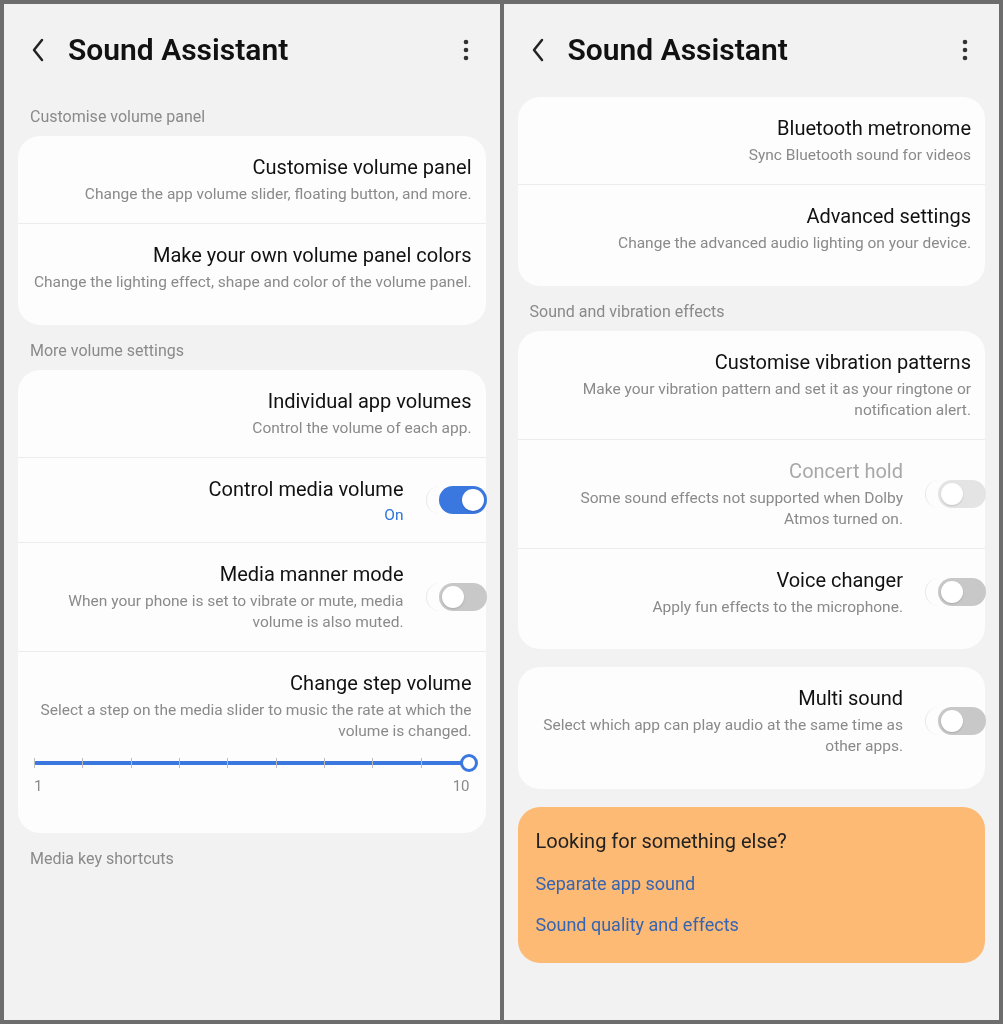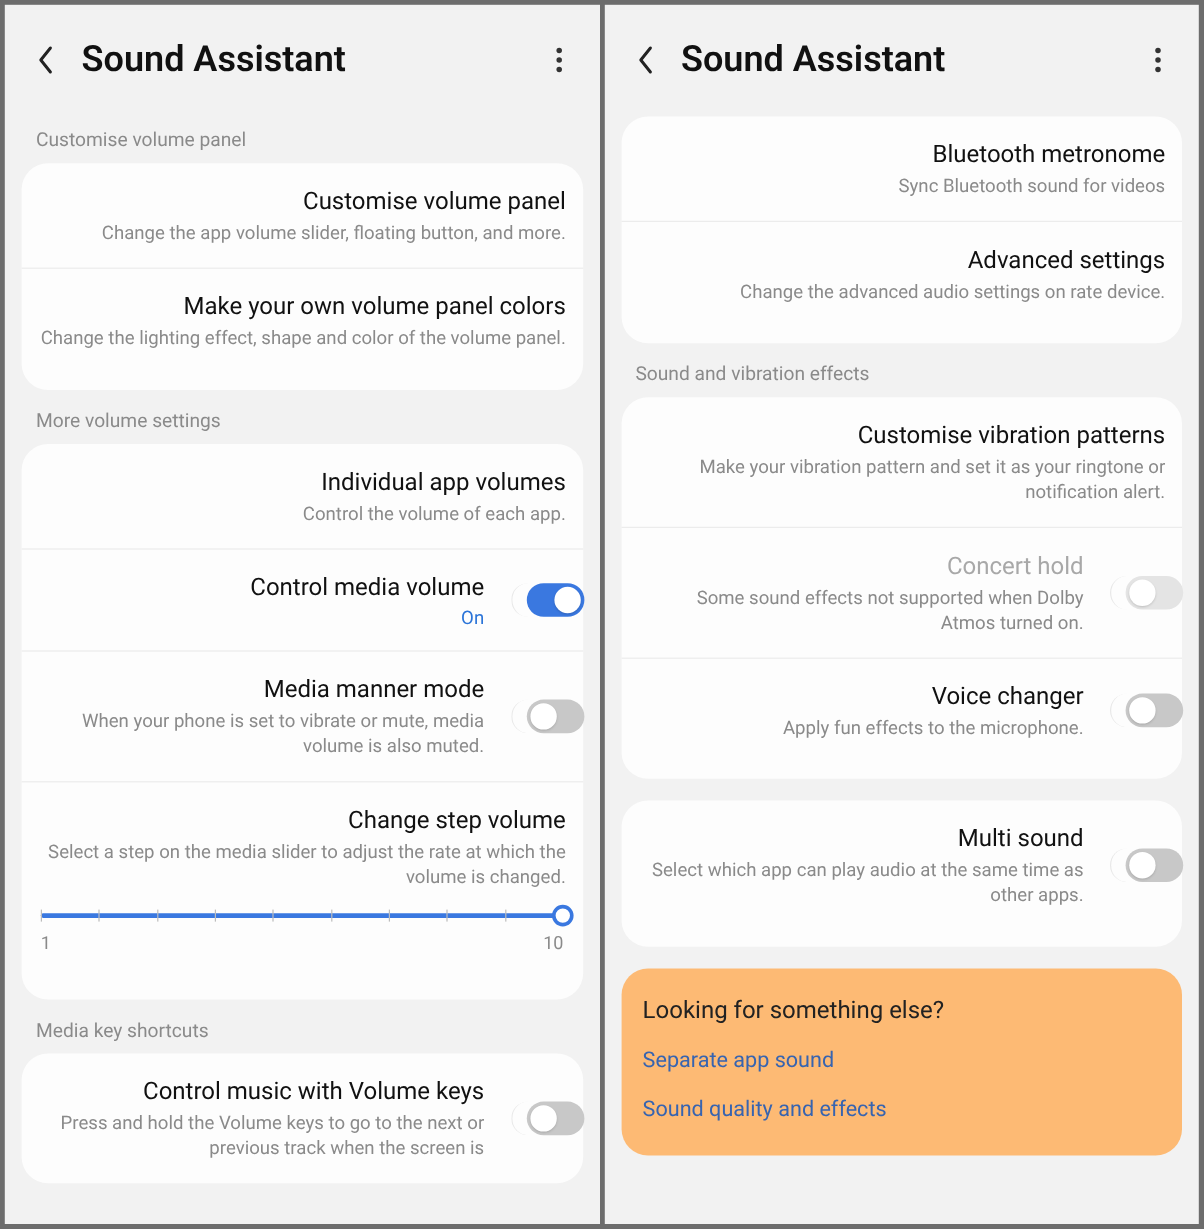--- a/index.html
+++ b/index.html
@@ -233,21 +233,21 @@
         <div class="row-title">Media manner mode</div>
         <div class="row-desc">When your phone is set to vibrate or mute, media volume is also muted.</div>
         <div class="toggle">
           <div class="toggle-track">
               <div class="toggle-knob"></div>
             </div>
         </div>
       </div>
       <div class="row">
         <div class="row-title">Change step volume</div>
-        <div class="row-desc">Select a step on the media slider to adjust the rate at which the volume is changed.</div>
+        <div class="row-desc">Select a step on the media slider to music the rate at which the volume is changed.</div>
         <div class="slider-wrap">
           <div class="slider-track">
             <div class="slider-line"></div>
             <div class="slider-tick" style="left:0%"></div>
             <div class="slider-tick" style="left:11.1%"></div>
             <div class="slider-tick" style="left:22.2%"></div>
             <div class="slider-tick" style="left:33.3%"></div>
             <div class="slider-tick" style="left:44.4%"></div>
             <div class="slider-tick" style="left:55.5%"></div>
             <div class="slider-tick" style="left:66.6%"></div>
@@ -258,31 +258,20 @@
           </div>
           <div class="slider-labels">
             <span>1</span>
             <span>10</span>
           </div>
         </div>
       </div>
     </div>
 
     <div class="section-label">Media key shortcuts</div>
-    <div class="card">
-      <div class="row with-toggle">
-        <div class="row-title">Control music with Volume keys</div>
-        <div class="row-desc">Press and hold the Volume keys to go to the next or previous track when the screen is</div>
-        <div class="toggle">
-          <div class="toggle-track">
-              <div class="toggle-knob"></div>
-            </div>
-        </div>
-      </div>
-    </div>
   </div>
 </div>
 
 <div class="screen">
   <div class="header">
     <div class="back-icon">
       <svg viewBox="0 0 16 24">
           <path d="M12 2 L4 12 L12 22" stroke="#222" stroke-width="2.5" fill="none" stroke-linecap="round" stroke-linejoin="round"></path>
         </svg>
     </div>
@@ -297,21 +286,21 @@
   </div>
 
   <div class="content">
     <div class="card card-stack" style="margin-top:6px;">
       <div class="row">
         <div class="row-title">Bluetooth metronome</div>
         <div class="row-desc">Sync Bluetooth sound for videos</div>
       </div>
       <div class="row">
         <div class="row-title">Advanced settings</div>
-        <div class="row-desc">Change the advanced audio settings on rate device.</div>
+        <div class="row-desc">Change the advanced audio lighting on your device.</div>
       </div>
     </div>
 
     <div class="section-label">Sound and vibration effects</div>
     <div class="card card-stack">
       <div class="row">
         <div class="row-title">Customise vibration patterns</div>
         <div class="row-desc">Make your vibration pattern and set it as your ringtone or notification alert.</div>
       </div>
       <div class="row with-toggle">

